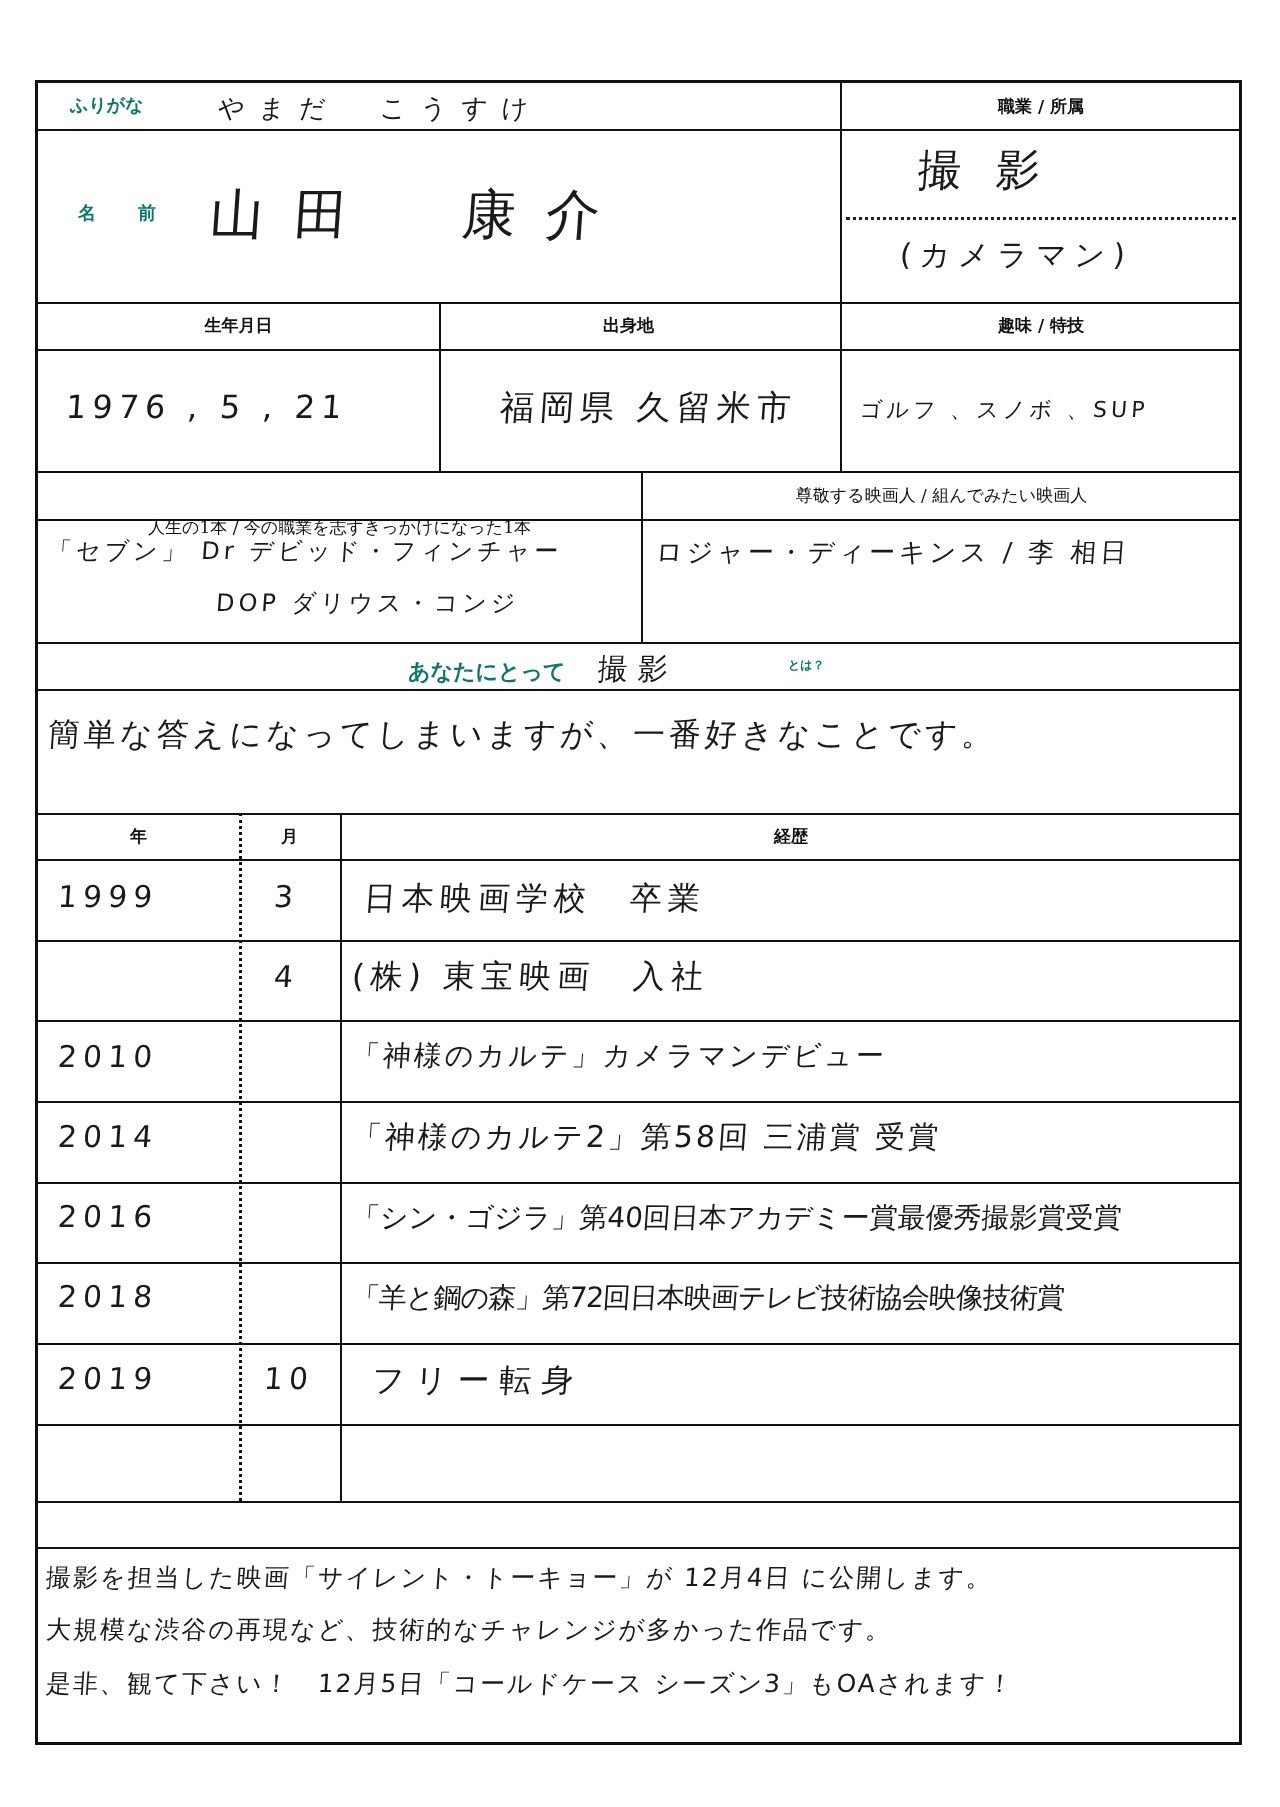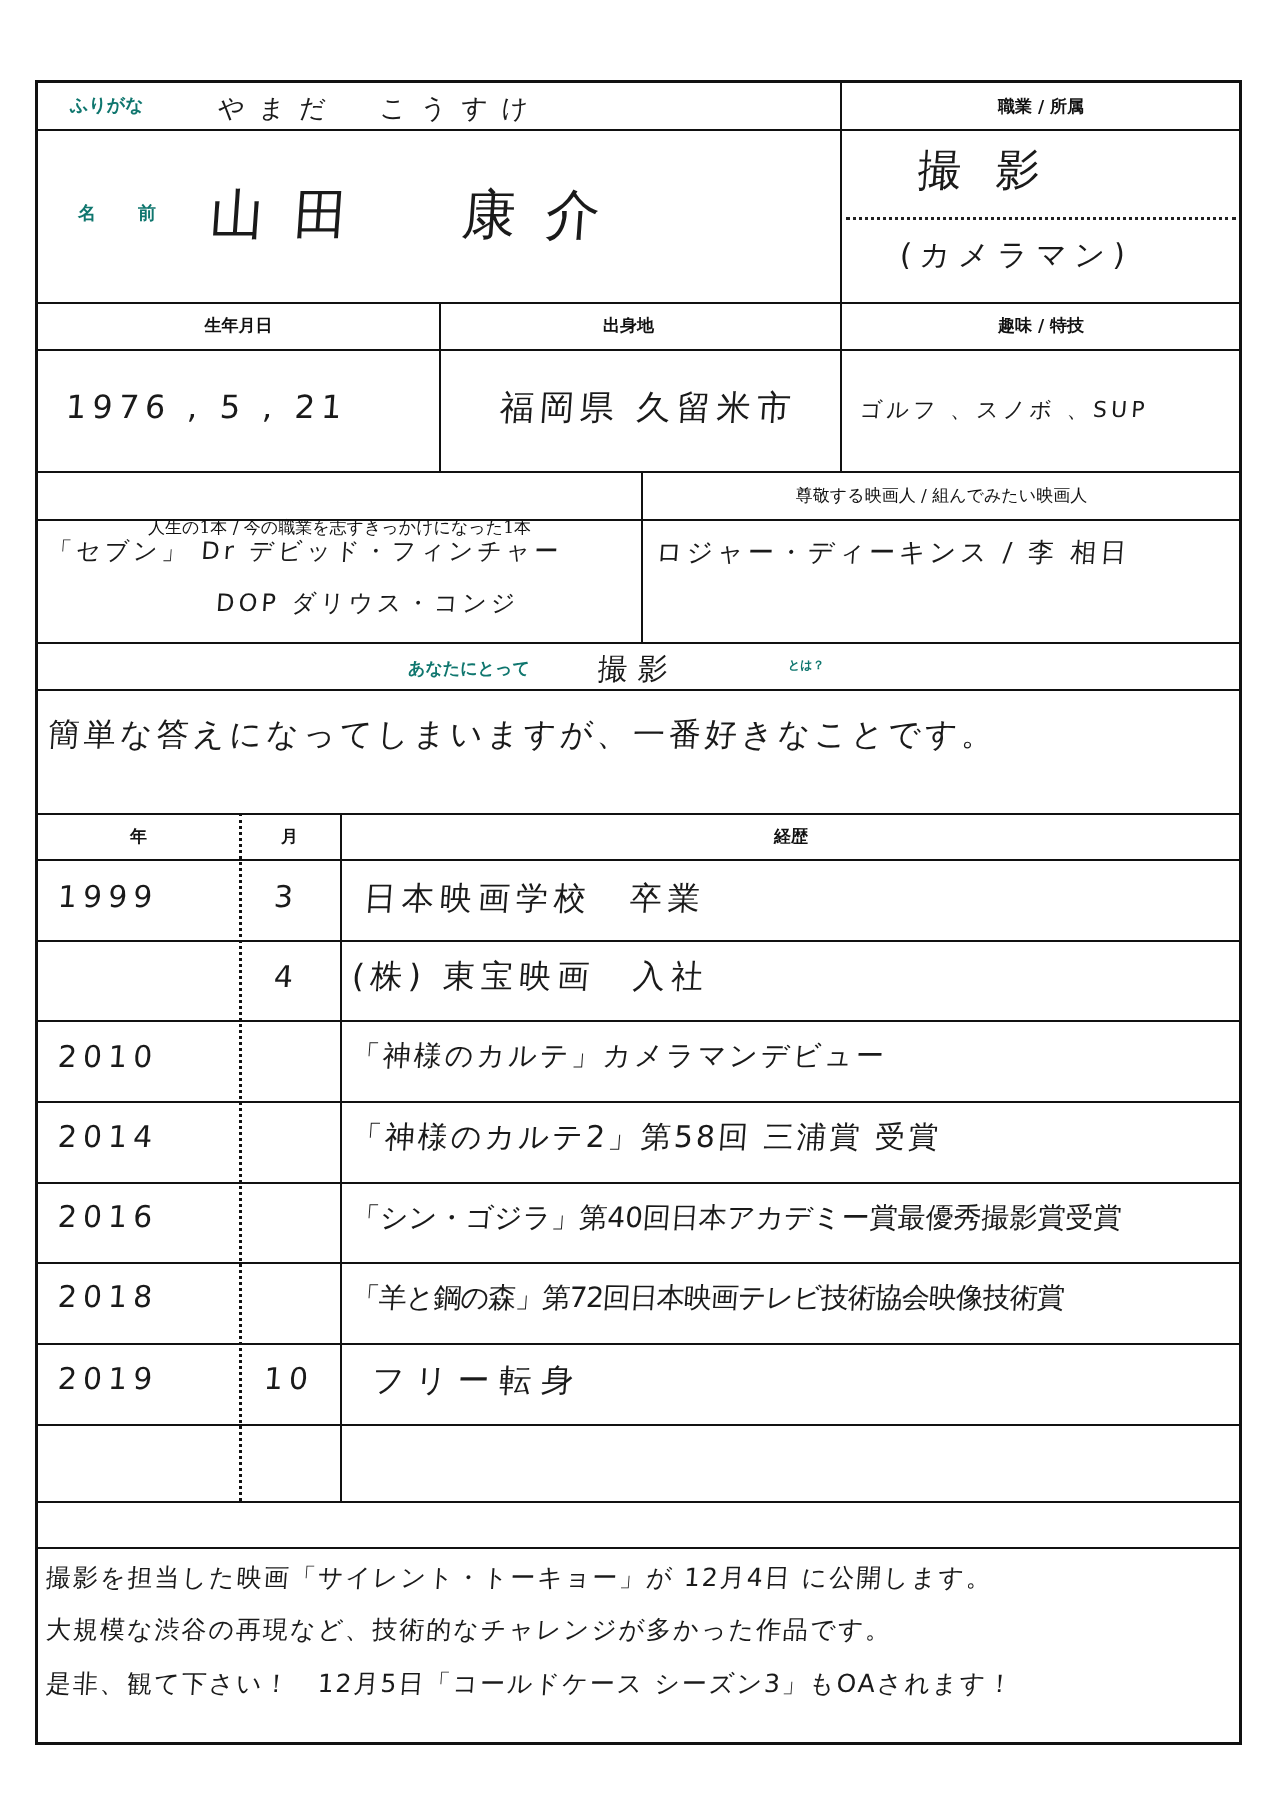--- a/index.html
+++ b/index.html
@@ -70,21 +70,21 @@
   <div class="hw hw-md" style="left:462px; top:302px; font-size:34px;">福岡県 久留米市</div>
   <div class="hw hw-sm" style="left:822px; top:312px;">ゴルフ 、スノボ 、SUP</div>
 
   <div class="cell lbl" style="left:0; top:388px; width:603px; height:48px; font-weight:normal;margin-top:32px;">人生の1本 / 今の職業を志すきっかけになった1本</div>
   <div class="cell lbl" style="left:603px; top:388px; width:601px; height:48px; font-weight:normal;">尊敬する映画人 / 組んでみたい映画人</div>
 
   <div class="hw hw-sm" style="left:10px; top:452px; font-size:24px;">「セブン」 Dr デビッド・フィンチャー</div>
   <div class="hw hw-sm" style="left:178px; top:504px; font-size:24px;">DOP ダリウス・コンジ</div>
   <div class="hw hw-sm" style="left:618px; top:452px; font-size:26px;">ロジャー・ディーキンス / 李 相日</div>
 
-  <div class="lbl-left" style="left:370px; top:574px; font-size:17px;">あなたにとって</div>
+  <div class="lbl-left" style="left:370px; top:574px; font-size:22px;">あなたにとって</div>
   <div class="hw hw-md" style="left:560px; top:566px; font-size:30px; letter-spacing:10px;">撮影</div>
   <div class="lbl-left" style="left:750px; top:574px; font-size:12px;">とは？</div>
   <div class="hw hw-md" style="left:10px; top:630px; font-size:32px; letter-spacing:4px;">簡単な答えになってしまいますが、一番好きなことです。</div>
 
   <div class="cell lbl" style="left:0; top:730px; width:201px; height:46px;">年</div>
   <div class="cell lbl" style="left:201px; top:730px; width:101px; height:46px;">月</div>
   <div class="cell lbl" style="left:302px; top:730px; width:902px; height:46px;">経歴</div>
 
   <div>
     <div class="hw hw-md" style="left:20px; top:796px;">1999</div>

